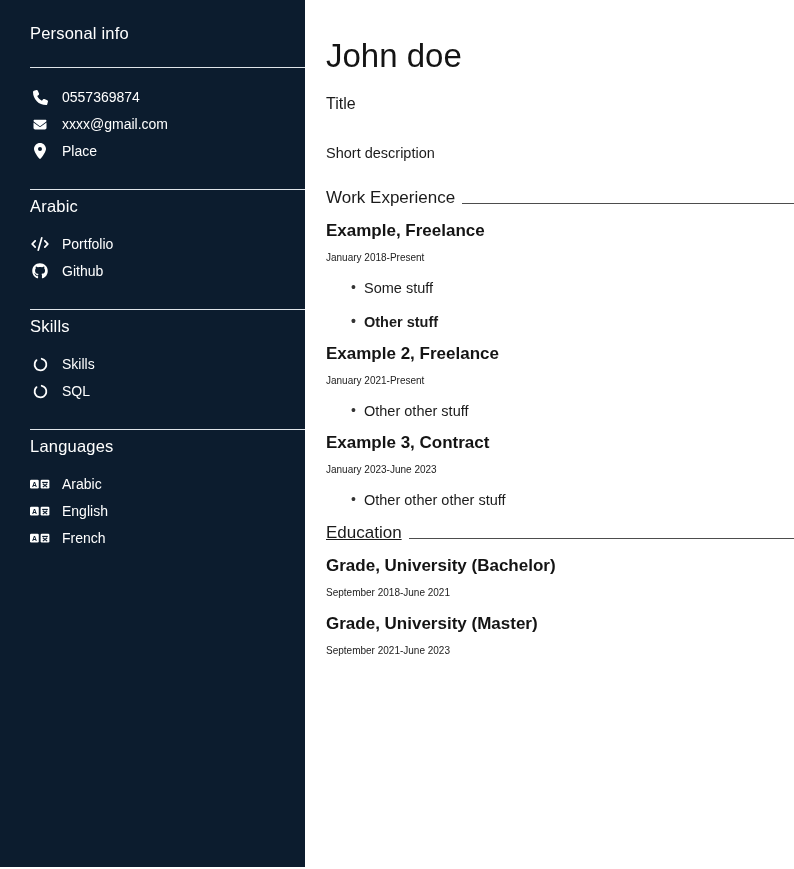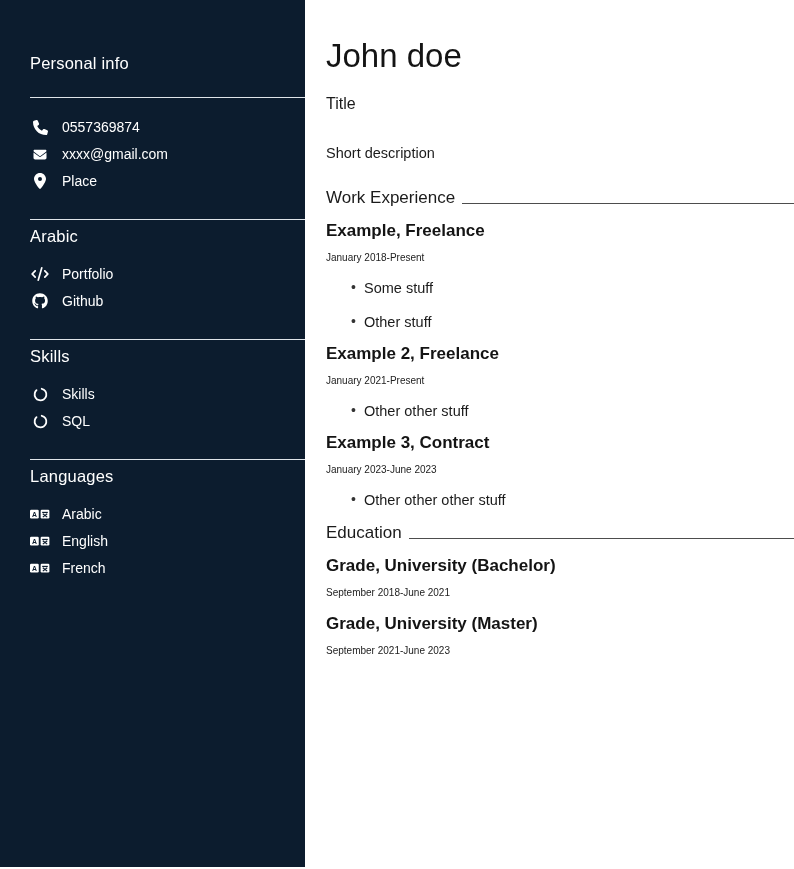--- a/index.html
+++ b/index.html
@@ -11,21 +11,21 @@
     overflow: hidden;
   }
   .page { display: flex; width: 794px; height: 869px; }
 
   
   .sidebar {
     width: 305px; min-width: 305px; height: 867px;
     background: #0c1c2e;
     color: #ffffff;
     box-sizing: border-box;
-    padding: 54px 30px 0 30px;
+    padding: 24px 30px 0 30px;
   }
   .sb-heading {
     font-size: 16.5px; font-weight: 400; letter-spacing: 0.2px;
     margin: 0; line-height: 18px;
   }
   hr.sb-line {
     border: none; height: 0;
     border-top: 1px solid #dfe4e9;
     margin: 25px -30px 0 0;
   }
@@ -46,28 +46,28 @@
 
   
   .main {
     flex: 1; box-sizing: border-box;
     padding: 37px 0 0 21px;
   }
   .name { font-size: 33px; font-weight: 400; margin: 0; line-height: 38px; color: #141414; }
   .subtitle { font-size: 16px; margin-top: 20px; line-height: 18px; }
   .desc { font-size: 14.5px; margin-top: 32px; line-height: 17px; }
   .section-header { display: flex; align-items: flex-end; margin-top: 26px; }
-  .section-header.tight { margin-top: 14px; }
+  .section-header.tight { margin-top: 14px; text-decoration: underline; }
   .sh-text { font-size: 17px; line-height: 20px; white-space: nowrap; color: #1b1b1b; }
   .sh-line { flex: 1; border-top: 1px solid #4d4d4d; margin-left: 7px; transform: translateY(-4px); }
   .entry-title { font-size: 17px; font-weight: 700; margin: 12px 0 0; line-height: 21px; color: #141414; }
   .entry-period { font-size: 10px; margin-top: 9px; line-height: 16px; color: #222222; }
   ul.bullets { margin: 14px 0 0; padding: 0 0 0 38px; list-style: none; }
   ul.bullets li { font-size: 14.5px; line-height: 17px; position: relative; }
-  ul.bullets li + li { margin-top: 17px; }
+  ul.bullets li + li { margin-top: 17px; font-weight: bold; }
   ul.bullets li::before {
     content: "\2022";
     position: absolute; left: -13px; top: -1px;
     font-size: 14px; color: #333333;
   }
 </style>
 </head>
 <body>
 
 <div class="page">

